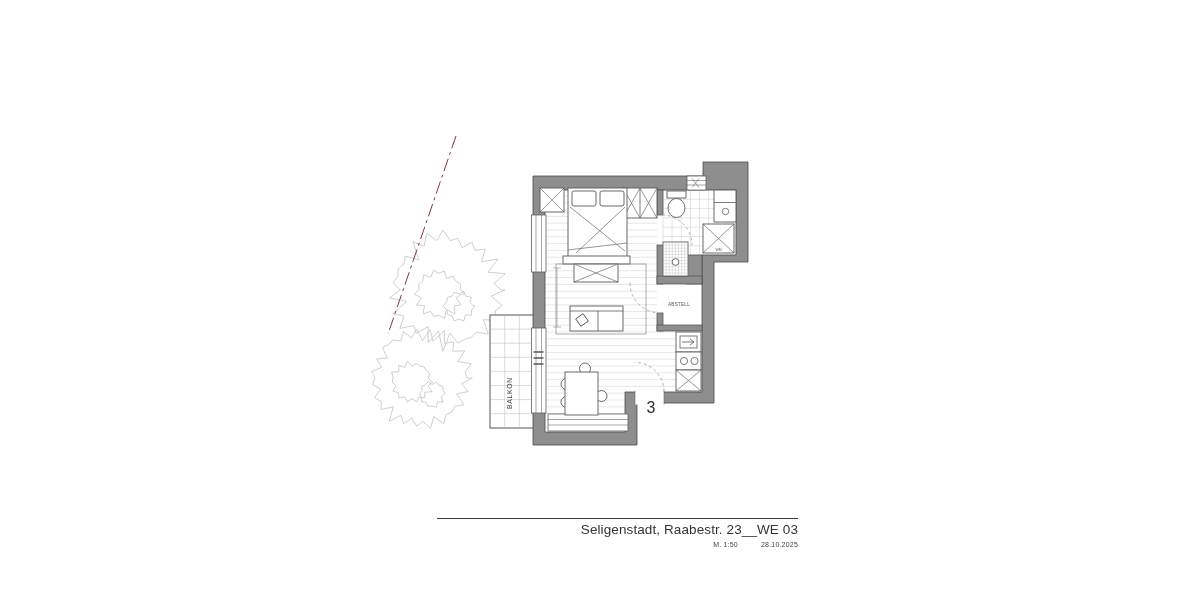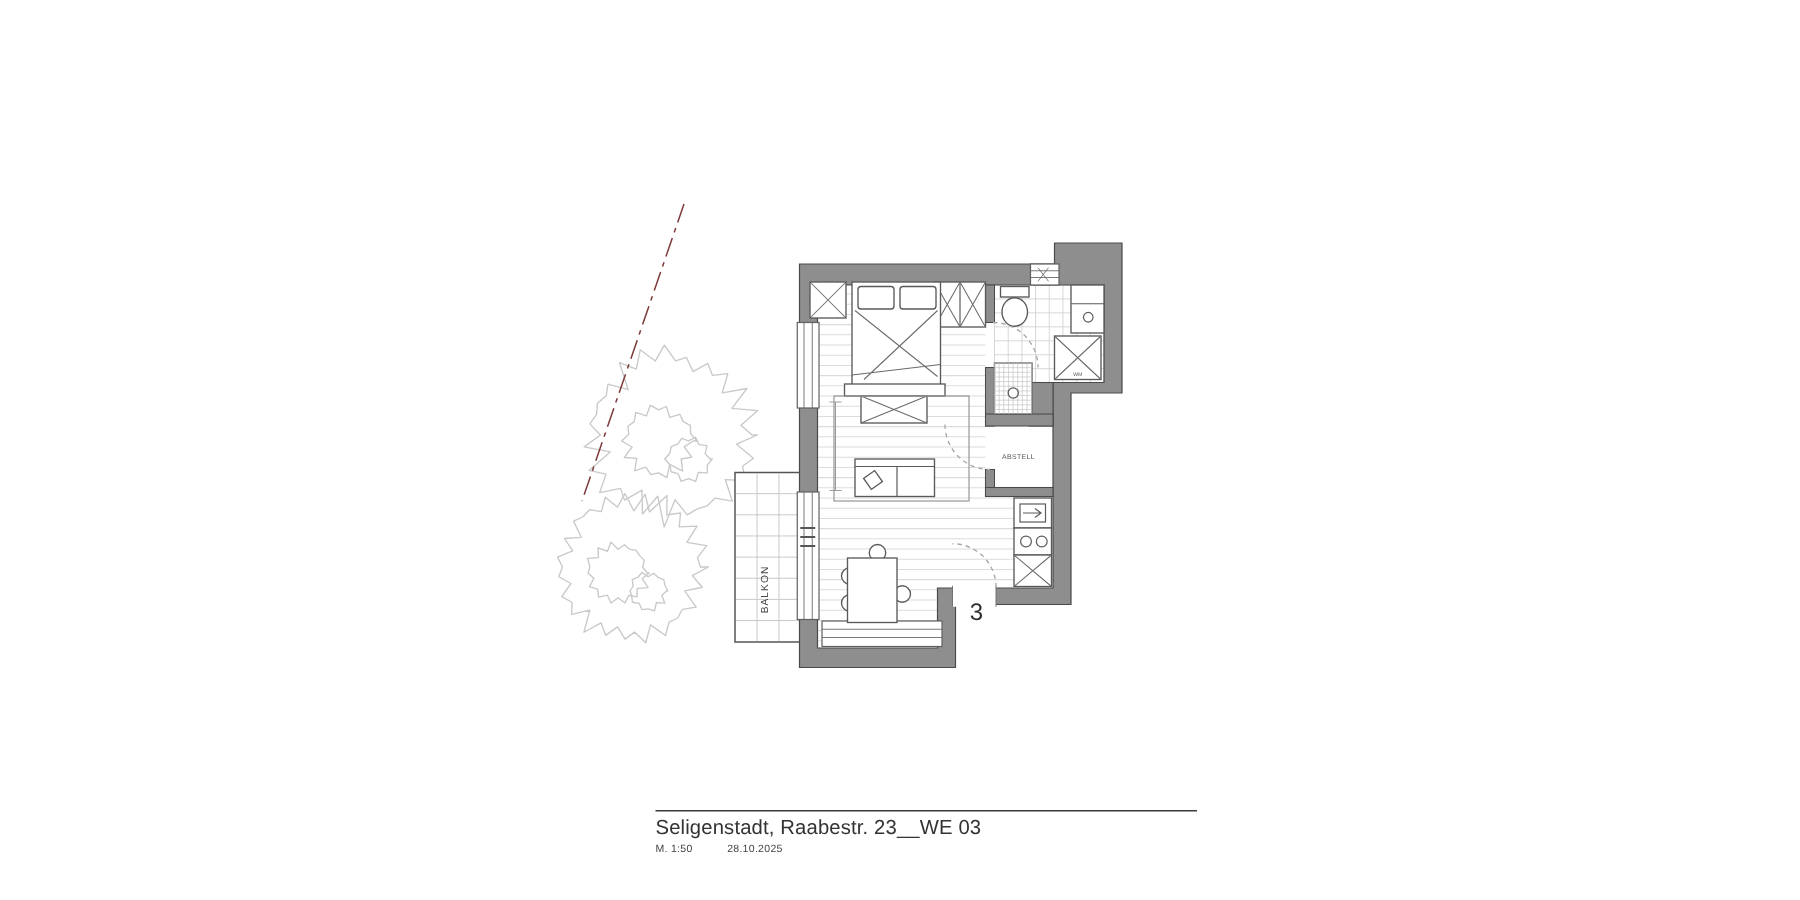--- a/index.html
+++ b/index.html
@@ -24,21 +24,21 @@
   .winline{fill:none;stroke:#6a6a6a;stroke-width:.6;}
   .door-arc{fill:none;stroke:var(--door-arc);stroke-width:.9;stroke-dasharray:3 2.6;}
   .boundary{fill:none;stroke:var(--boundary-line);stroke-width:1;stroke-dasharray:13 4 3 4;}
   .tree{fill:none;stroke:var(--tree-stroke);stroke-width:.9;stroke-linejoin:round;}
   .rug{fill:none;stroke:#969696;stroke-width:.8;}
   .extent{fill:none;stroke:#9c9c9c;stroke-width:.7;}
   .room-label{font-size:4.6px;letter-spacing:.25px;fill:#555;}
   .balcony-label{font-size:6.8px;letter-spacing:.7px;fill:#474747;}
   .wm-label{font-size:3.4px;fill:#555;}
   .apt-number{font-size:16px;font-weight:500;fill:#2e2e2e;}
-  .titleblock{position:absolute;left:437px;top:540px;width:361px;color:var(--text);}
+  .titleblock{position:absolute;left:437px;top:518px;width:361px;color:var(--text);text-align:right;}
   .tb-line{border-top:1.3px solid #3a3a3a;height:0;}
   .tb-title{font-size:13.5px;margin-top:3px;letter-spacing:.1px;color:#333;}
   .tb-meta{font-size:7px;margin-top:3.5px;color:#444;letter-spacing:.2px;}
   .tb-meta .date{margin-left:23px;}
 </style>
 </head>
 <body>
 
 <div class="page">
 

